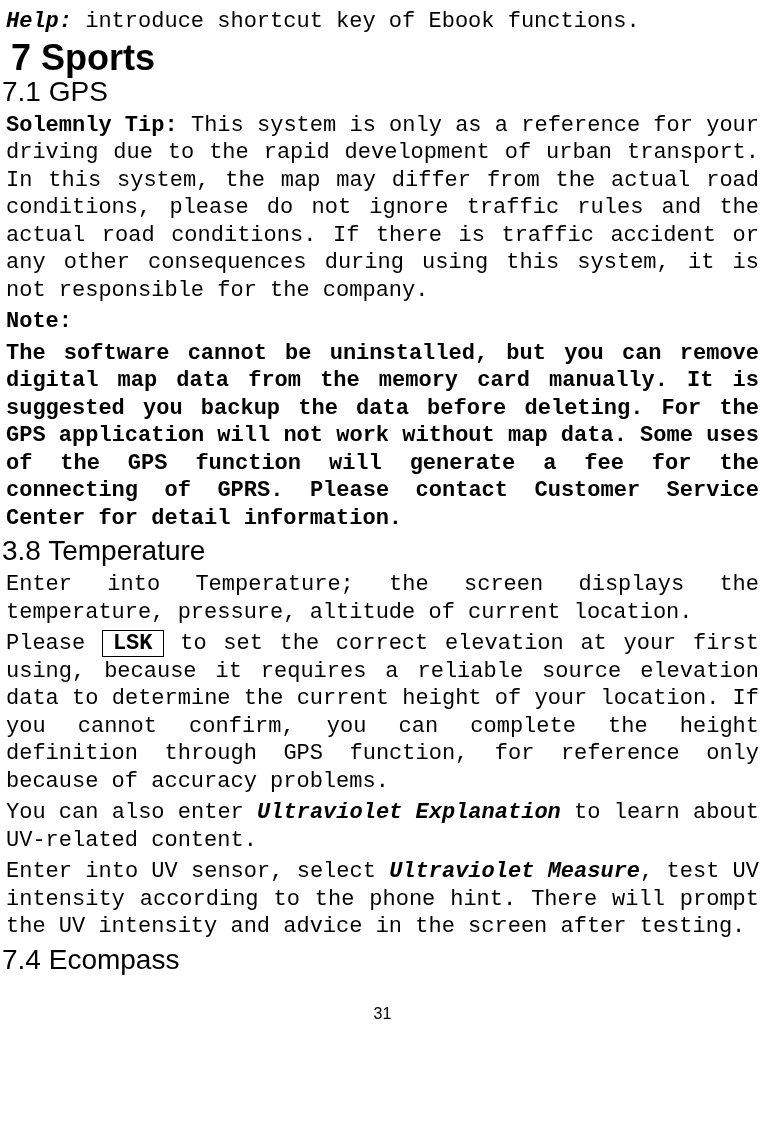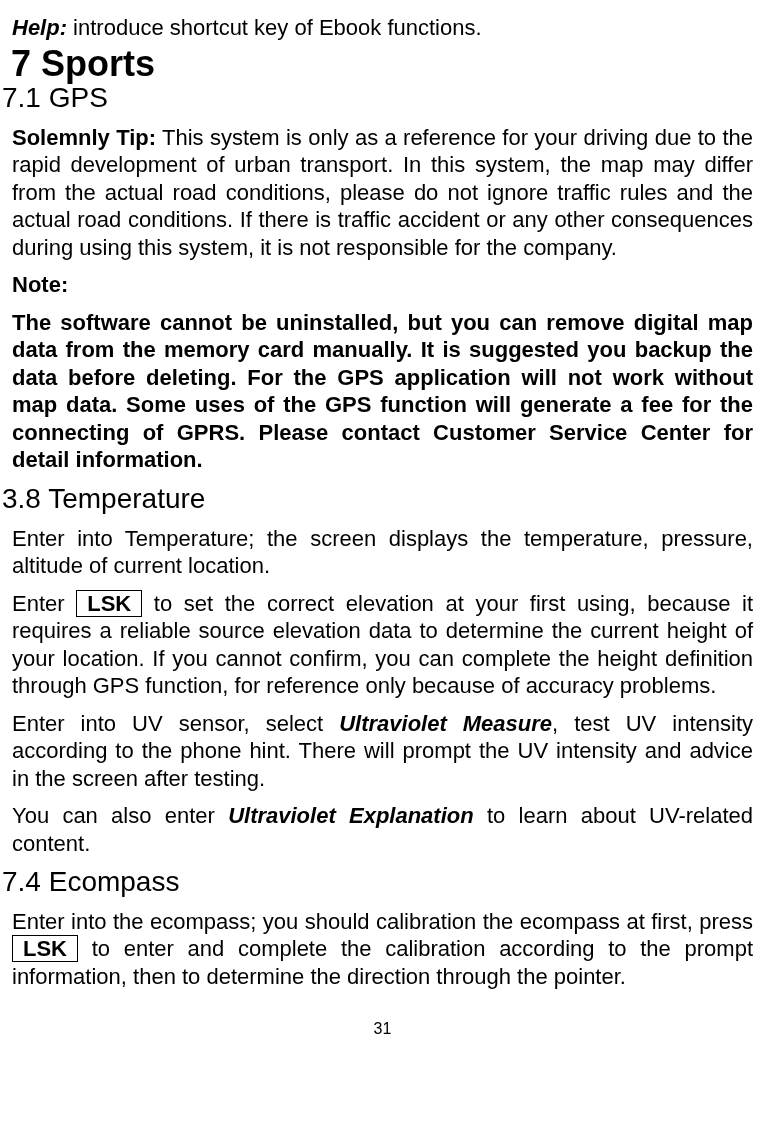--- a/index.html
+++ b/index.html
@@ -28,23 +28,24 @@
     line-height: 1.1;
   }
   h2 {
     font-size: 28px;
     font-weight: normal;
     margin: 0 0 0 0;
     line-height: 1.1;
   }
   p {
     font-size: 22px;
-    margin: 10px;
+    margin: 4px;
     text-align: justify;
     line-height: 1.25;
+    font-family: Liberation Mono, monospace;
   }
   .bold {
     font-weight: bold;
   }
   .bold-italic {
     font-weight: bold;
     font-style: italic;
   }
   .boxed {
     border: 1.5px solid #000;
@@ -71,29 +72,26 @@
   <h2>7.1  GPS</h2>
   <p>
     <span class="bold">Solemnly Tip:</span><span> This system is only as a reference for your driving due to the rapid development of urban transport. In this system, the map may differ from the actual road conditions, please do not ignore traffic rules and the actual road conditions. If there is traffic accident or any other consequences during using this system, it is not responsible for the company.</span>
   </p>
   <p class="bold" style="text-align:left">Note:</p>
   <p class="bold">The software cannot be uninstalled, but you can remove digital map data from the memory card manually. It is suggested you backup the data before deleting. For the GPS application will not work without map data. Some uses of the GPS function will generate a fee for the connecting of GPRS. Please contact Customer Service Center for detail information.</p>
 
   <h2>3.8  Temperature</h2>
   <p>Enter into Temperature; the screen displays the temperature, pressure, altitude of current location.</p>
   <p>
-    <span>Enter </span><span class="boxed">LSK</span><span> to set the correct elevation at your first using, because it requires a reliable source elevation data to determine the current height of your location. If you cannot confirm, you can complete the height definition through GPS function, for reference only because of accuracy problems.</span>
+    <span>Please </span><span class="boxed">LSK</span><span> to set the correct elevation at your first using, because it requires a reliable source elevation data to determine the current height of your location. If you cannot confirm, you can complete the height definition through GPS function, for reference only because of accuracy problems.</span>
   </p>
 
   <p>
-    <span>Enter into UV sensor, select </span><span class="bold-italic">Ultraviolet Measure</span><span>, test UV intensity according to the phone hint. There will prompt the UV intensity and advice in the screen after testing.</span>
+    <span>You can also enter </span><span class="bold-italic">Ultraviolet Explanation</span><span> to learn about UV-related content.</span>
   </p>
   <p>
-    <span>You can also enter </span><span class="bold-italic">Ultraviolet Explanation</span><span> to learn about UV-related content.</span>
+    <span>Enter into UV sensor, select </span><span class="bold-italic">Ultraviolet Measure</span><span>, test UV intensity according to the phone hint. There will prompt the UV intensity and advice in the screen after testing.</span>
   </p>
 
   <h2>7.4  Ecompass</h2>
-  <p>
-    <span>Enter into the ecompass; you should calibration the ecompass at first, press </span><span class="boxed">LSK</span><span> to enter and complete the calibration according to the prompt information, then to determine the direction through the pointer.</span>
-  </p>
 
   <div class="page-number">31</div>
 </div>
 
 </body></html>

